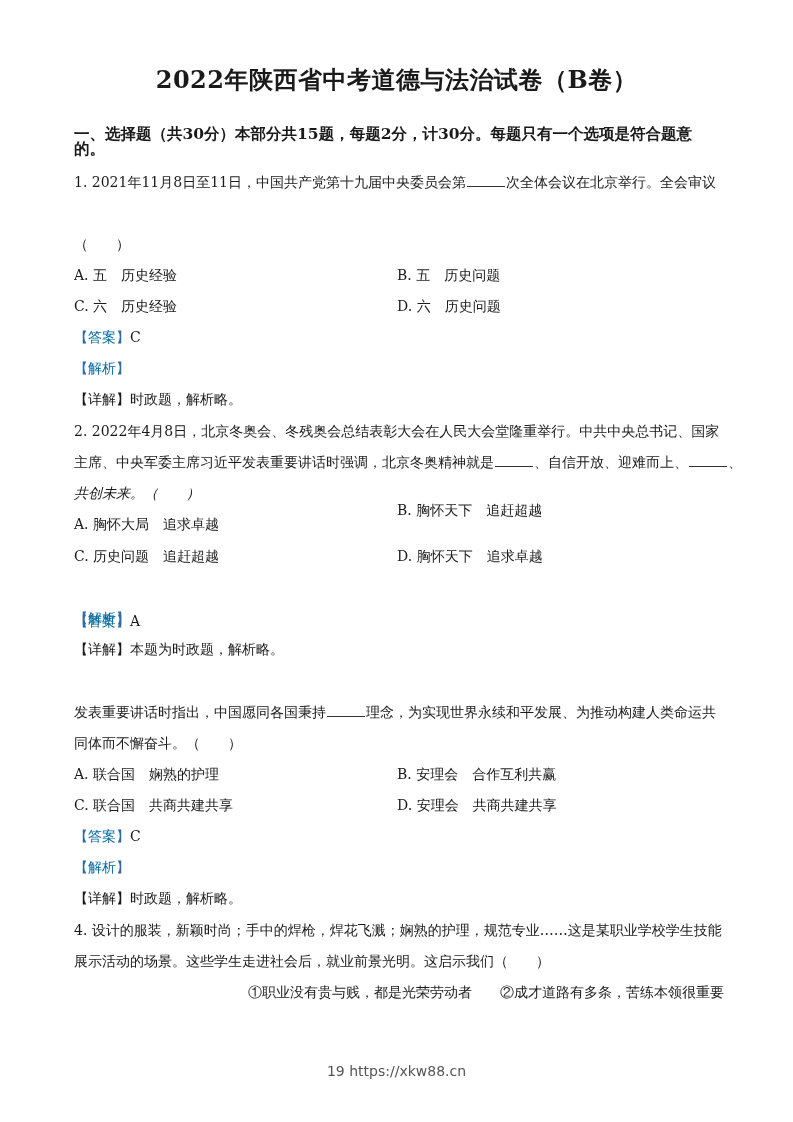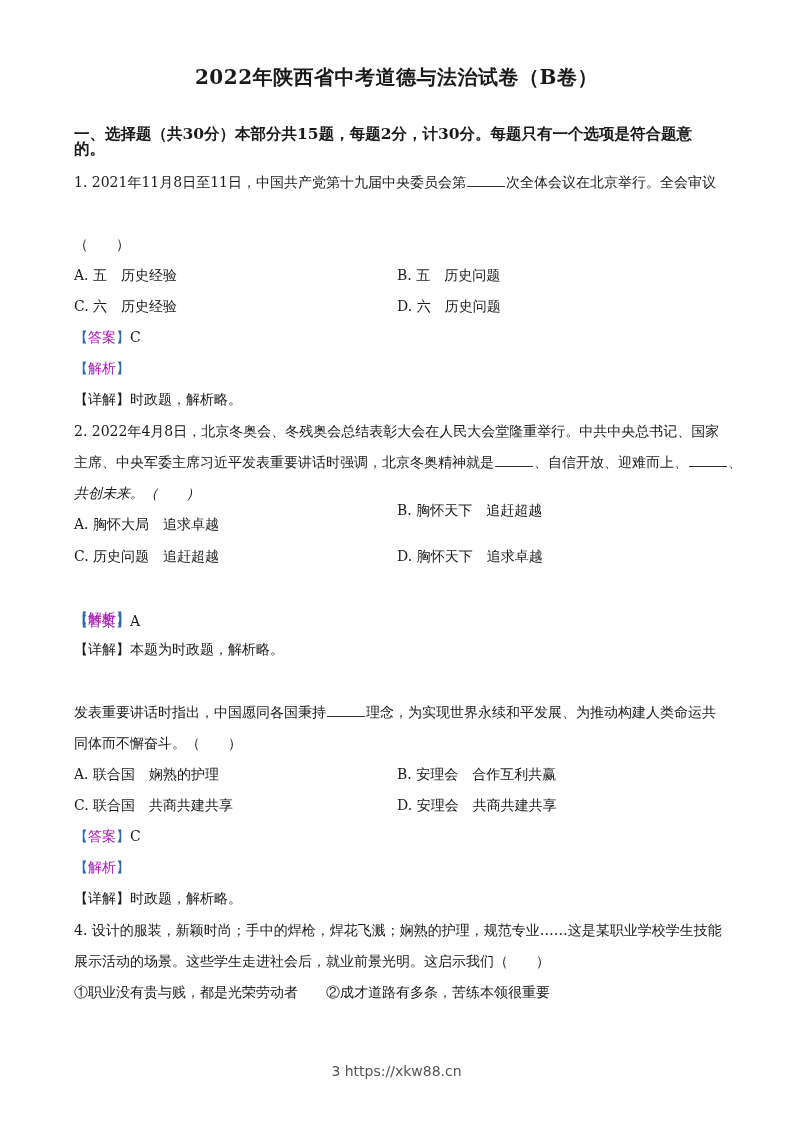--- a/index.html
+++ b/index.html
@@ -1,27 +1,27 @@
 <!DOCTYPE html>
 <html><head>
 <meta charset="utf-8">
 <style>
   html, body { margin: 0; padding: 0; background: #ffffff; }
   body { width: 793px; height: 1122px; position: relative; overflow: hidden;
          font-family: "DejaVu Serif", "Liberation Serif", serif; color: #1a1a1a; }
   .page { position: absolute; left: 0; top: 0; width: 793px; height: 1122px; }
   .title { position: absolute; left: 0; width: 793px; top: 64px; text-align: center;
-           font-size: 20px; font-weight: bold; letter-spacing: 0.5px; }
+           font-size: 24px; font-weight: bold; letter-spacing: 0.5px; }
   .line { position: absolute; left: 74px; width: 650px; font-size: 14px; line-height: 20px; white-space: nowrap; }
   .section { font-weight: bold; font-size: 15.5px; }
   .opt { position: absolute; font-size: 14px; line-height: 20px; white-space: nowrap; }
   .opt-left { left: 74px; }
   .opt-right { left: 397px; }
   .tag { color: #2f6aa6; }
-  .tag .lbl { color: #a21caf; }
+  .tag .lbl { color: #0369a1; }
   .blank { display: inline-block; width: 38px; border-bottom: 1px solid #333; height: 14px; vertical-align: baseline; margin: 0 1px; }
   .footer { position: absolute; left: 0; width: 793px; top: 1063px; text-align: center;
             font-family: "DejaVu Sans", "Liberation Sans", sans-serif; font-size: 14px; color: #555; }
 </style>
 </head>
 <body>
 
 <div class="page">
 
   <div class="title">2022年陕西省中考道德与法治试卷（B卷）</div>
@@ -85,16 +85,16 @@
   </div>
   <div class="line" style="top:857px;">
     <span class="tag"><span>【</span><span class="lbl">解析</span><span>】</span></span>
   </div>
   <div class="line" style="top:888px;">
     <span>【详解】</span><span>时政题，解析略。</span>
   </div>
 
   <div class="line" style="top:920px;">4. 设计的服装，新颖时尚；手中的焊枪，焊花飞溅；娴熟的护理，规范专业……这是某职业学校学生技能</div>
   <div class="line" style="top:951px;">展示活动的场景。这些学生走进社会后，就业前景光明。这启示我们（　　）</div>
-  <div class="line" style="top:982px;">①职业没有贵与贱，都是光荣劳动者　　②成才道路有多条，苦练本领很重要</div>
+  <div class="line" style="top:982px;text-align:right;">①职业没有贵与贱，都是光荣劳动者　　②成才道路有多条，苦练本领很重要</div>
 
-  <div class="footer">3 https://xkw88.cn</div>
+  <div class="footer">19 https://xkw88.cn</div>
 </div>
 
 </body></html>

